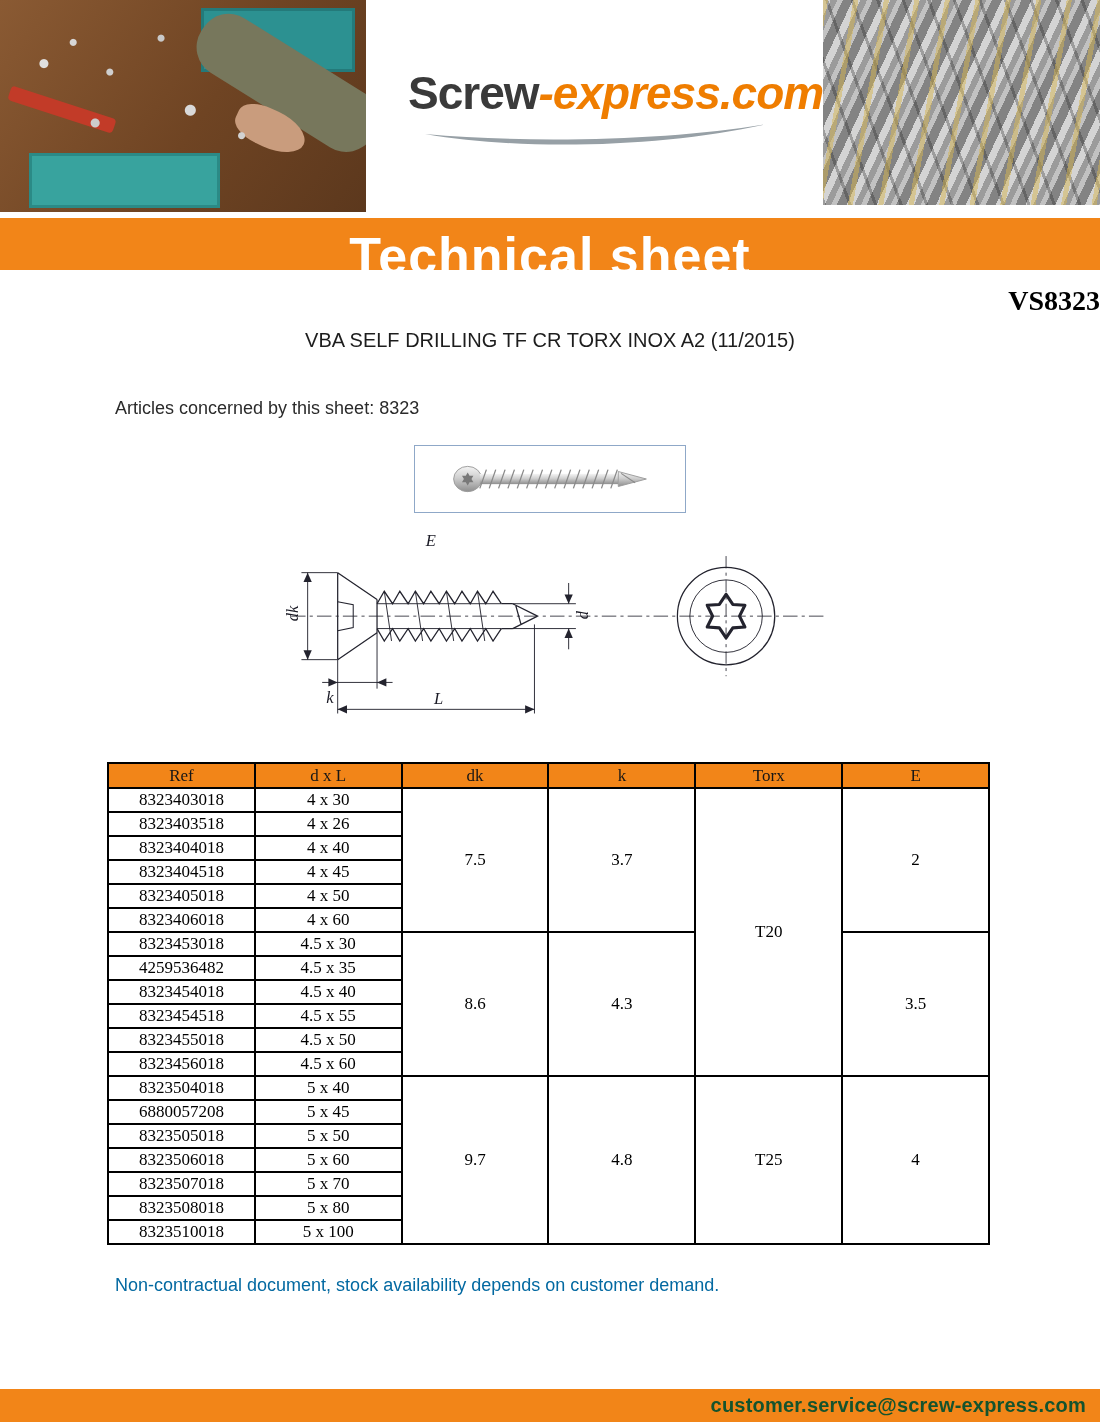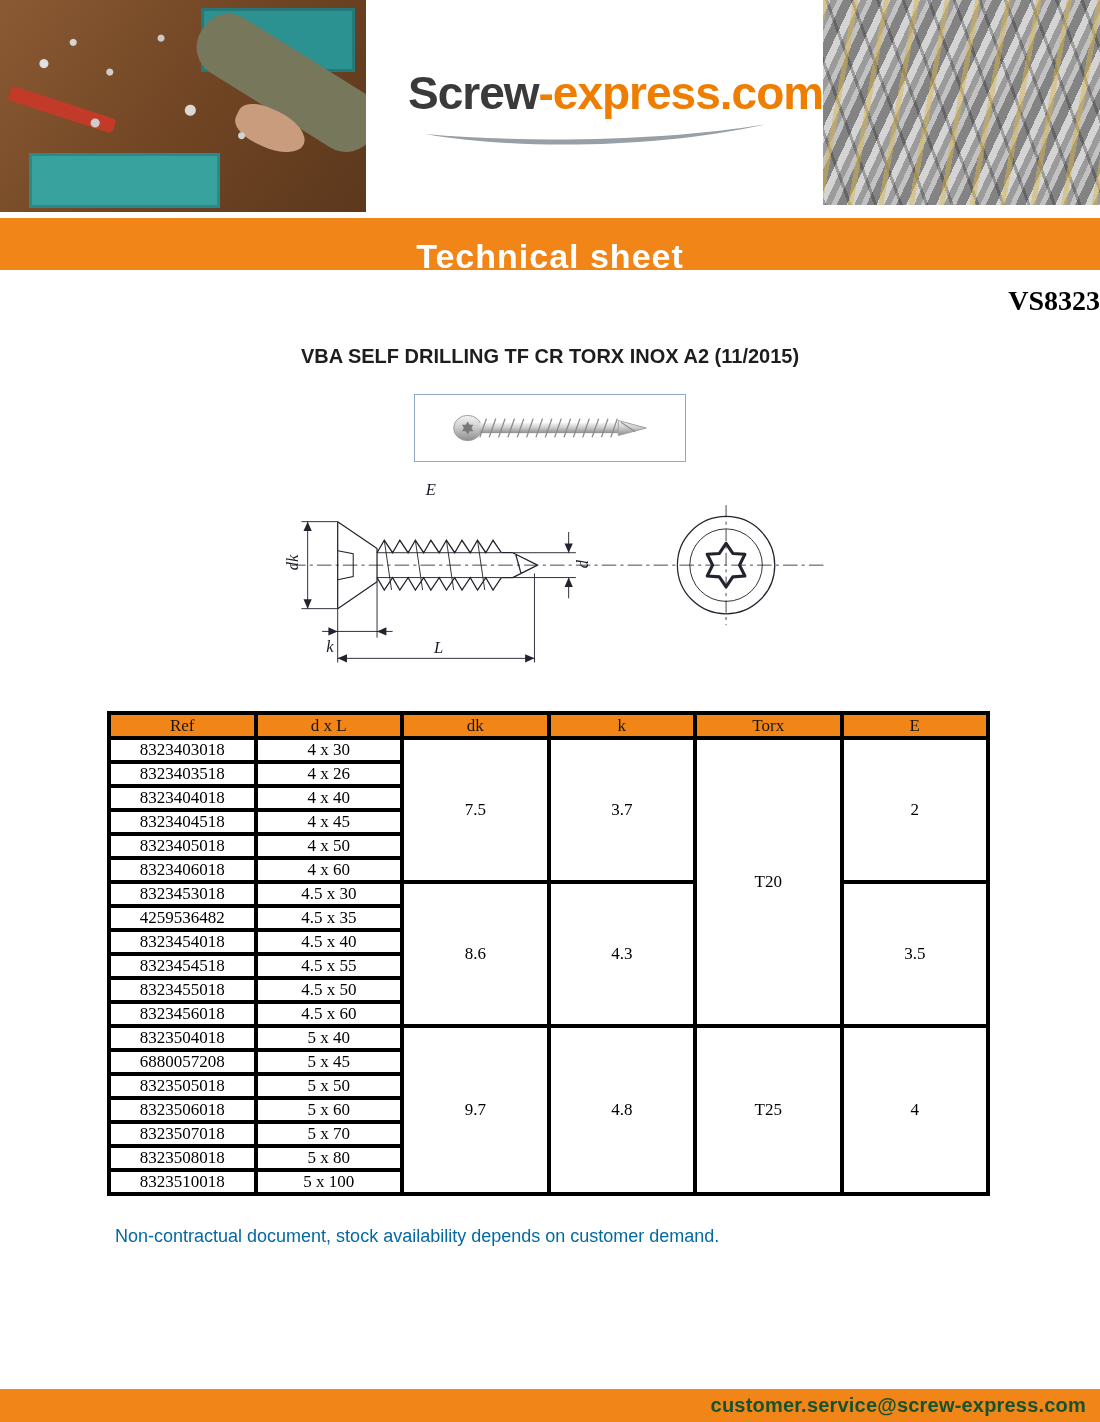--- a/index.html
+++ b/index.html
@@ -28,45 +28,45 @@
       radial-gradient(circle at 30% 34%,#cfcfcf 0 3px,transparent 4px),
       radial-gradient(circle at 12% 30%,#e0e0e0 0 4px,transparent 5px),
       radial-gradient(circle at 44% 18%,#c9c9c9 0 3px,transparent 4px),
       radial-gradient(circle at 52% 52%,#d9d9d9 0 5px,transparent 6px),
       radial-gradient(circle at 26% 58%,#cccccc 0 4px,transparent 5px),
       radial-gradient(circle at 66% 64%,#d2d2d2 0 3px,transparent 4px); }
 
   .logo-wrap { flex:1; display:flex; flex-direction:column; align-items:center; padding-top:66px; }
   .logo { font-size:46px; font-weight:700; letter-spacing:-1px; white-space:nowrap; }
   .logo-screw { color:#3a3a3a;padding-left:42px; }
-  .logo-express { color:#ef7d00; }
+  .logo-express { color:#ef7d00; font-style:italic; }
   .swoosh { margin-top:2px; }
 
   
   .banner { margin-top:6px; height:52px; background:#f28518; display:flex; align-items:center; justify-content:center; }
-  .banner-text { color:#ffffff; font-size:34px; font-weight:800; letter-spacing:1px;margin-top:24px; }
+  .banner-text { color:#ffffff; font-size:52px; font-weight:800; letter-spacing:1px;margin-top:24px; }
 
   
   .doc-code { margin-top:15px; text-align:right; font-family:"Liberation Serif", serif; font-size:28px; font-weight:700; color:#000; }
-  .doc-title { margin-top:28px; text-align:center; font-size:20px; font-weight:700; color:#1d1d1d; }
+  .doc-title { margin-top:12px; text-align:center; font-size:20px; font-weight:400; color:#1d1d1d; }
   .articles-note { margin:46px 0 0 115px; font-size:18px; color:#2b2b2b; }
 
   
   .photo-box { width:272px; height:68px; margin:26px auto 0; border:1px solid #8fa8c8; background:#fff;
     display:flex; align-items:center; justify-content:center; }
 
   
   .diagram { width:580px; margin:12px auto 0; }
   .diagram svg { display:block; width:100%; height:auto; }
   .dim-label { font-family:"Liberation Serif", serif; font-style:italic; font-size:16px; fill:#1b1b26; }
 
   
   table.spec { margin:30px 0 0 107px; width:883px; border-collapse:collapse; table-layout:fixed;
     border:2px solid #000; font-family:"Liberation Serif", serif; font-size:17px; color:#000; }
-  table.spec th, table.spec td { border:4px solid #000000; text-align:center; padding:0 10px; height:24px; line-height:1.15; }
+  table.spec th, table.spec td { border:2px solid #000000; text-align:center; padding:0 10px; height:24px; line-height:1.15; }
   table.spec th { background:#f28518; font-weight:400; color:#161616; height:25px; }
 
   .disclaimer { margin:30px 0 0 115px; font-size:18px; color:#0369a1; }
 
   
   .footer-bar { position:absolute; left:0; bottom:0; width:100%; height:33px; background:#f28518;
     display:flex; align-items:center; justify-content:flex-end; padding-right:14px; }
   .footer-email { color:#14532d; font-weight:700; font-size:20px; letter-spacing:0.2px; }
 </style>
 </head>
@@ -93,20 +93,21 @@
     </div>
     <div class="photo photo-right"></div>
   </div>
 
   <div class="banner">
     <span class="banner-text">Technical sheet</span>
   </div>
 
   <div class="doc-code">VS8323</div>
   <div class="doc-title">VBA SELF DRILLING TF CR TORX INOX A2 (11/2015)</div>
+  <div class="articles-note">Articles concerned by this sheet: 8323</div>
 
   <div class="photo-box">
     <svg width="250" height="58" viewBox="0 0 260 62">
       <defs>
         <linearGradient id="metal" x1="0" y1="0" x2="0" y2="1">
           <stop offset="0" stop-color="#f4f4f4"></stop>
           <stop offset="0.45" stop-color="#cfcfcf"></stop>
           <stop offset="1" stop-color="#8e8e8e"></stop>
         </linearGradient>
       </defs>

